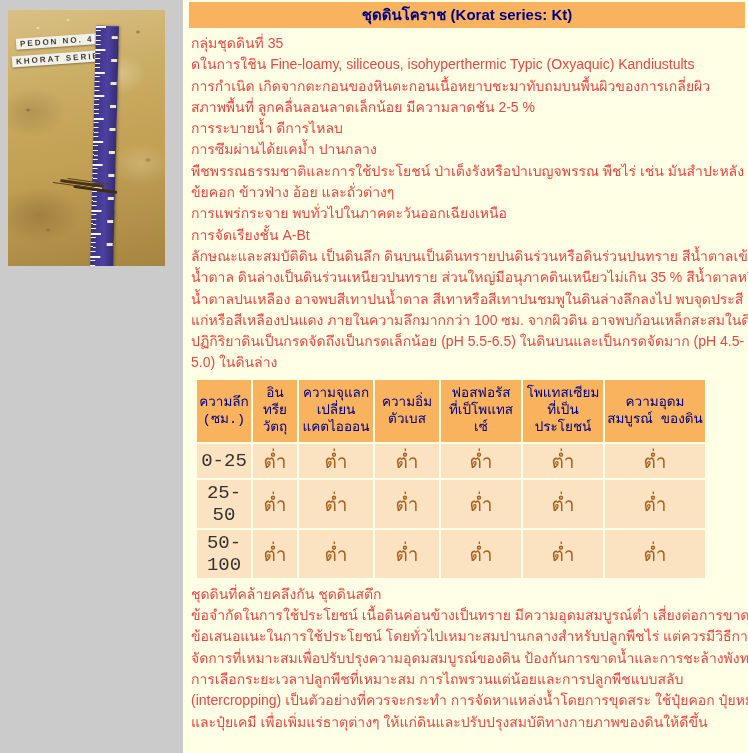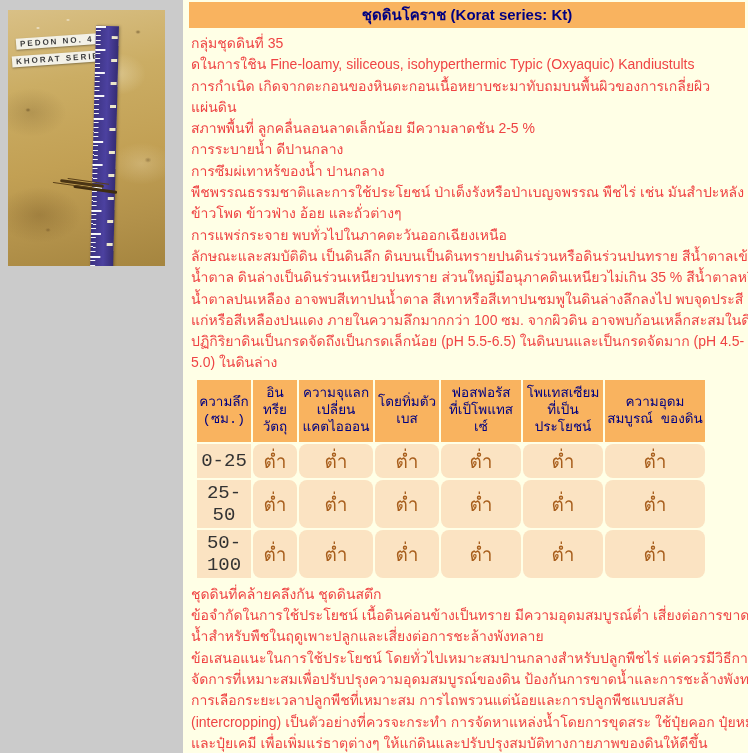--- a/index.html
+++ b/index.html
@@ -126,21 +126,21 @@
   }
   table.soil-table td {
     background: #fbe3c2;
     font-size: 19px;
     height: 22px;
     text-align: center;
     vertical-align: middle;
     padding: 2px 2px;
   }
   td.depth-cell { color: #333333; }
-  td.value-cell { color: #a85e1c; border-radius: 8px; }
+  td.value-cell { color: #a85e1c; }
   col.c1 { width: 54px; }  col.c2 { width: 44px; }
   col.c3 { width: 74px; }  col.c4 { width: 64px; }
   col.c5 { width: 80px; }  col.c6 { width: 80px; }
   col.c7 { width: 100px; }
 </style>
 </head>
 <body>
 
 <div class="gray-panel">
   <div class="photo">
@@ -157,27 +157,27 @@
 </div>
 
 <div class="content">
 
   <div class="title-bar">ชุดดินโคราช (Korat series: Kt)</div>
 
   <div class="info-block">
     <div class="text-line">กลุ่มชุดดินที่ 35</div>
     <div class="text-line">ดในการใชิน Fine-loamy, siliceous, isohyperthermic Typic (Oxyaquic) Kandiustults</div>
     <div class="text-line">การกำเนิด เกิดจากตะกอนของหินตะกอนเนื้อหยาบชะมาทับถมบนพื้นผิวของการเกลี่ยผิว</div>
-    <div class="text-line">แผ่นดิน</div>
     <div class="text-line">สภาพพื้นที่ ลูกคลื่นลอนลาดเล็กน้อย มีความลาดชัน 2-5 %</div>
-    <div class="text-line">การระบายน้ำ ดีปานกลาง</div>
-    <div class="text-line">การซึมผ่เทาหร้ของน้ำ ปานกลาง</div>
+    <div class="text-line">การระบายน้ำ ดีการไหลบ</div>
+    <div class="text-line">การซึมผ่านได้ยเคม้ำ ปานกลาง</div>
     <div class="text-line">พืชพรรณธรรมชาติและการใช้ประโยชน์ ป่าเต็งรังหรือป่าเบญจพรรณ พืชไร่ เช่น มันสำปะหลัง</div>
-    <div class="text-line">ข้าวโพด ข้าวฟ่าง อ้อย และถั่วต่างๆ</div>
+    <div class="text-line">ข้ยคอก ข้าวฟ่าง อ้อย และถั่วต่างๆ</div>
     <div class="text-line">การแพร่กระจาย พบทั่วไปในภาคตะวันออกเฉียงเหนือ</div>
+    <div class="text-line">การจัดเรียงชั้น A-Bt</div>
     <div class="text-line">ลักษณะและสมบัติดิน เป็นดินลึก ดินบนเป็นดินทรายปนดินร่วนหรือดินร่วนปนทราย สีน้ำตาลเข้มหรือ</div>
     <div class="text-line">น้ำตาล ดินล่างเป็นดินร่วนเหนียวปนทราย ส่วนใหญ่มีอนุภาคดินเหนียวไม่เกิน 35 % สีน้ำตาลหรือสี</div>
     <div class="text-line">น้ำตาลปนเหลือง อาจพบสีเทาปนน้ำตาล สีเทาหรือสีเทาปนชมพูในดินล่างลึกลงไป พบจุดประสี น้ำตาล</div>
     <div class="text-line">แก่หรือสีเหลืองปนแดง ภายในความลึกมากกว่า 100 ซม. จากผิวดิน อาจพบก้อนเหล็กสะสมในดินล่าง</div>
     <div class="text-line">ปฏิกิริยาดินเป็นกรดจัดถึงเป็นกรดเล็กน้อย (pH 5.5-6.5) ในดินบนและเป็นกรดจัดมาก (pH 4.5-</div>
     <div class="text-line">5.0) ในดินล่าง</div>
   </div>
 
   <table class="soil-table">
     <colgroup>
@@ -187,21 +187,21 @@
         <col class="c4">
       <col class="c5">
         <col class="c6">
         <col class="c7">
     </colgroup>
     <thead>
       <tr>
         <th>ความลึก (ซม.)</th>
         <th>อินทรียวัตถุ</th>
         <th>ความจุแลกเปลี่ยน แคตไอออน</th>
-        <th>โดยทิ่มตัวเบส</th>
+        <th>ความอิ่มตัวเบส</th>
         <th>ฟอสฟอรัส ที่เป็โพแทสเซ์</th>
         <th>โพแทสเซียม ที่เป็นประโยชน์</th>
         <th>ความอุดมสมบูรณ์ ของดิน</th>
       </tr>
     </thead>
     <tbody>
       <tr>
         <td class="depth-cell">0-25</td>
         <td class="value-cell">ต่ำ</td>
         <td class="value-cell">ต่ำ</td>
@@ -227,21 +227,20 @@
         <td class="value-cell">ต่ำ</td>
         <td class="value-cell">ต่ำ</td>
         <td class="value-cell">ต่ำ</td>
       </tr>
     </tbody>
   </table>
 
   <div class="outro-block">
     <div class="text-line">ชุดดินที่คล้ายคลึงกัน ชุดดินสตึก</div>
     <div class="text-line">ข้อจำกัดในการใช้ประโยชน์ เนื้อดินค่อนข้างเป็นทราย มีความอุดมสมบูรณ์ต่ำ เสี่ยงต่อการขาดแคลน</div>
-    <div class="text-line">น้ำสำหรับพืชในฤดูเพาะปลูกและเสี่ยงต่อการชะล้างพังทลาย</div>
     <div class="text-line">ข้อเสนอแนะในการใช้ประโยชน์ โดยทั่วไปเหมาะสมปานกลางสำหรับปลูกพืชไร่ แต่ควรมีวิธีการ</div>
     <div class="text-line">จัดการที่เหมาะสมเพื่อปรับปรุงความอุดมสมบูรณ์ของดิน ป้องกันการขาดน้ำและการชะล้างพังทลาย</div>
     <div class="text-line">การเลือกระยะเวลาปลูกพืชที่เหมาะสม การไถพรวนแต่น้อยและการปลูกพืชแบบสลับ</div>
     <div class="text-line">(intercropping) เป็นตัวอย่างที่ควรจะกระทำ การจัดหาแหล่งน้ำโดยการขุดสระ ใช้ปุ๋ยคอก ปุ๋ยหมัก</div>
     <div class="text-line">และปุ๋ยเคมี เพื่อเพิ่มแร่ธาตุต่างๆ ให้แก่ดินและปรับปรุงสมบัติทางกายภาพของดินให้ดีขึ้น</div>
   </div>
 
 </div>
 
 </body></html>

